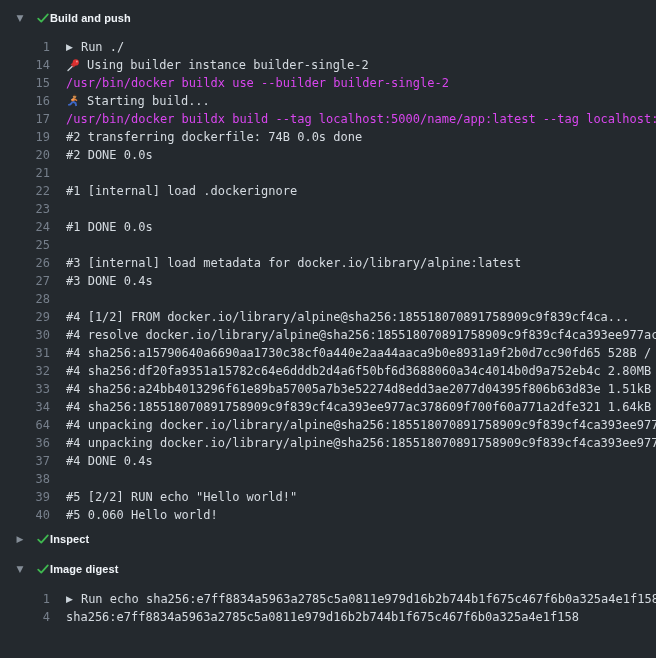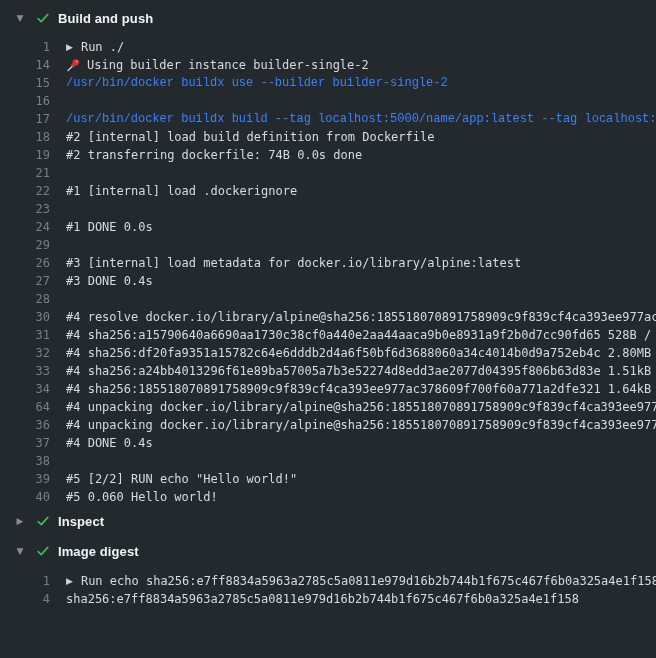--- a/index.html
+++ b/index.html
@@ -15,41 +15,41 @@
     height:30px;display:flex;align-items:center;
     padding-left:14px;cursor:pointer;user-select:none;
   }
   .twisty{
     width:12px;flex:0 0 12px;text-align:center;
     font-size:9px;color:#848d97;
     font-family:"DejaVu Sans",sans-serif;line-height:30px;
   }
   .check-wrap{width:14px;flex:0 0 14px;margin-left:10px;display:flex;align-items:center;}
   .section-title{
-    margin-left:8px;
+    margin-left:0;
     font-family:"Liberation Sans","DejaVu Sans",sans-serif;
-    font-size:13px;font-weight:700;color:#f0f4f8;letter-spacing:.1px;
+    font-size:11px;font-weight:700;color:#f0f4f8;letter-spacing:.1px;
   }
   .section-lines{padding:5px 0 0 0;}
   .sec-gap-sm{padding-top:6px;}
   .mt4{margin-top:4px;}
   .mt2{margin-top:2px;}
   .log-line{
     height:18px;display:flex;align-items:center;overflow:hidden;
     font-size:12px;line-height:18px;white-space:pre;
   }
   .line-num{
     width:50px;flex:0 0 50px;text-align:right;
     color:#767f8b;cursor:pointer;user-select:none;
   }
   .line-text{
     margin-left:16px;color:#d5dbe1;white-space:pre;
     display:flex;align-items:center;overflow:hidden;flex:1 1 auto;min-width:0;
   }
-  .line-text.info{color:#3b82f6;font-family:Liberation Mono, monospace;}
+  .line-text.info{color:#d946ef;}
   .expander{
     font-family:"DejaVu Sans",sans-serif;font-size:9px;color:#ccd4db;
     margin-right:8px;cursor:pointer;flex:0 0 auto;
   }
   .emoji{width:14px;height:14px;margin-right:7px;flex:0 0 14px;display:inline-flex;}
   .txt{overflow:hidden;white-space:pre;}
 </style>
 </head>
 <body>
 
@@ -66,32 +66,41 @@
       </div>
       <div class="section-lines">
         <div class="log-line"><span class="line-num">1</span><span class="line-text"><span class="expander">▶</span><span class="txt">Run ./</span></span></div>
         <div class="log-line"><span class="line-num">14</span><span class="line-text"><span class="emoji"><svg viewBox="0 0 14 14" width="14" height="14">
                 <path d="M2 12.6 L6.4 8.2" stroke="#c6cdd4" stroke-width="1.4" stroke-linecap="round"></path>
                 <path d="M8.2 3.2 L11 6 L7.6 9.6 L4.6 6.6 Z" fill="#c23232"></path>
                 <circle cx="9.8" cy="4.4" r="3.1" fill="#dd2f2f"></circle>
                 <circle cx="10.9" cy="3.4" r="1" fill="#f08a8a"></circle>
               </svg></span><span class="txt">Using builder instance builder-single-2</span></span></div>
         <div class="log-line"><span class="line-num">15</span><span class="line-text info"><span class="txt">/usr/bin/docker buildx use --builder builder-single-2</span></span></div>
-        <div class="log-line"><span class="line-num">16</span></div>
+        <div class="log-line"><span class="line-num">16</span><span class="line-text"><span class="emoji"><svg viewBox="0 0 14 14" width="14" height="14">
+                <circle cx="8.6" cy="2.6" r="1.7" fill="#c98b4e"></circle>
+                <path d="M7 1.7 a2.2 2.2 0 0 1 3.2 .3" stroke="#4a3526" fill="none" stroke-width="1.1"></path>
+                <path d="M8.3 4.2 L6.6 7.6" stroke="#e8833a" stroke-width="2.6"></path>
+                <path d="M8.6 5 L11 6.6" stroke="#e8833a" stroke-width="1.5"></path>
+                <path d="M7.6 5 L5.2 6.2" stroke="#f2a05c" stroke-width="1.5"></path>
+                <path d="M6.8 7.6 L9.6 9.2 L10.2 12" stroke="#3e68c8" fill="none" stroke-width="1.8"></path>
+                <path d="M6.6 7.8 L4.4 10.4 L2.2 11" stroke="#3e68c8" fill="none" stroke-width="1.8"></path>
+              </svg></span><span class="txt">Starting build...</span></span></div>
         <div class="log-line"><span class="line-num">17</span><span class="line-text info"><span class="txt">/usr/bin/docker buildx build --tag localhost:5000/name/app:latest --tag localhost:50</span></span></div>
-        <div class="log-line"><span class="line-num">18</span><span class="line-text"><span class="txt">#2 [internal] load build definition from Dockerfile</span></span></div>
         <div class="log-line"><span class="line-num">19</span><span class="line-text"><span class="txt">#2 transferring dockerfile: 74B 0.0s done</span></span></div>
+        <div class="log-line"><span class="line-num">20</span><span class="line-text"><span class="txt">#2 DONE 0.0s</span></span></div>
         <div class="log-line"><span class="line-num">21</span><span class="line-text"><span class="txt"></span></span></div>
         <div class="log-line"><span class="line-num">22</span><span class="line-text"><span class="txt">#1 [internal] load .dockerignore</span></span></div>
         <div class="log-line"><span class="line-num">23</span></div>
         <div class="log-line"><span class="line-num">24</span><span class="line-text"><span class="txt">#1 DONE 0.0s</span></span></div>
-        <div class="log-line"><span class="line-num">29</span><span class="line-text"><span class="txt"></span></span></div>
+        <div class="log-line"><span class="line-num">25</span><span class="line-text"><span class="txt"></span></span></div>
         <div class="log-line"><span class="line-num">26</span><span class="line-text"><span class="txt">#3 [internal] load metadata for docker.io/library/alpine:latest</span></span></div>
         <div class="log-line"><span class="line-num">27</span><span class="line-text"><span class="txt">#3 DONE 0.4s</span></span></div>
         <div class="log-line"><span class="line-num">28</span><span class="line-text"><span class="txt"></span></span></div>
+        <div class="log-line"><span class="line-num">29</span><span class="line-text"><span class="txt">#4 [1/2] FROM docker.io/library/alpine@sha256:185518070891758909c9f839cf4ca...</span></span></div>
         <div class="log-line"><span class="line-num">30</span><span class="line-text"><span class="txt">#4 resolve docker.io/library/alpine@sha256:185518070891758909c9f839cf4ca393ee977ac3</span></span></div>
         <div class="log-line"><span class="line-num">31</span><span class="line-text"><span class="txt">#4 sha256:a15790640a6690aa1730c38cf0a440e2aa44aaca9b0e8931a9f2b0d7cc90fd65 528B / 5</span></span></div>
         <div class="log-line"><span class="line-num">32</span><span class="line-text"><span class="txt">#4 sha256:df20fa9351a15782c64e6dddb2d4a6f50bf6d3688060a34c4014b0d9a752eb4c 2.80MB /</span></span></div>
         <div class="log-line"><span class="line-num">33</span><span class="line-text"><span class="txt">#4 sha256:a24bb4013296f61e89ba57005a7b3e52274d8edd3ae2077d04395f806b63d83e 1.51kB /</span></span></div>
         <div class="log-line"><span class="line-num">34</span><span class="line-text"><span class="txt">#4 sha256:185518070891758909c9f839cf4ca393ee977ac378609f700f60a771a2dfe321 1.64kB /</span></span></div>
         <div class="log-line"><span class="line-num">64</span><span class="line-text"><span class="txt">#4 unpacking docker.io/library/alpine@sha256:185518070891758909c9f839cf4ca393ee977a</span></span></div>
         <div class="log-line"><span class="line-num">36</span><span class="line-text"><span class="txt">#4 unpacking docker.io/library/alpine@sha256:185518070891758909c9f839cf4ca393ee977a</span></span></div>
         <div class="log-line"><span class="line-num">37</span><span class="line-text"><span class="txt">#4 DONE 0.4s</span></span></div>
         <div class="log-line"><span class="line-num">38</span><span class="line-text"><span class="txt"></span></span></div>
         <div class="log-line"><span class="line-num">39</span><span class="line-text"><span class="txt">#5 [2/2] RUN echo "Hello world!"</span></span></div>

